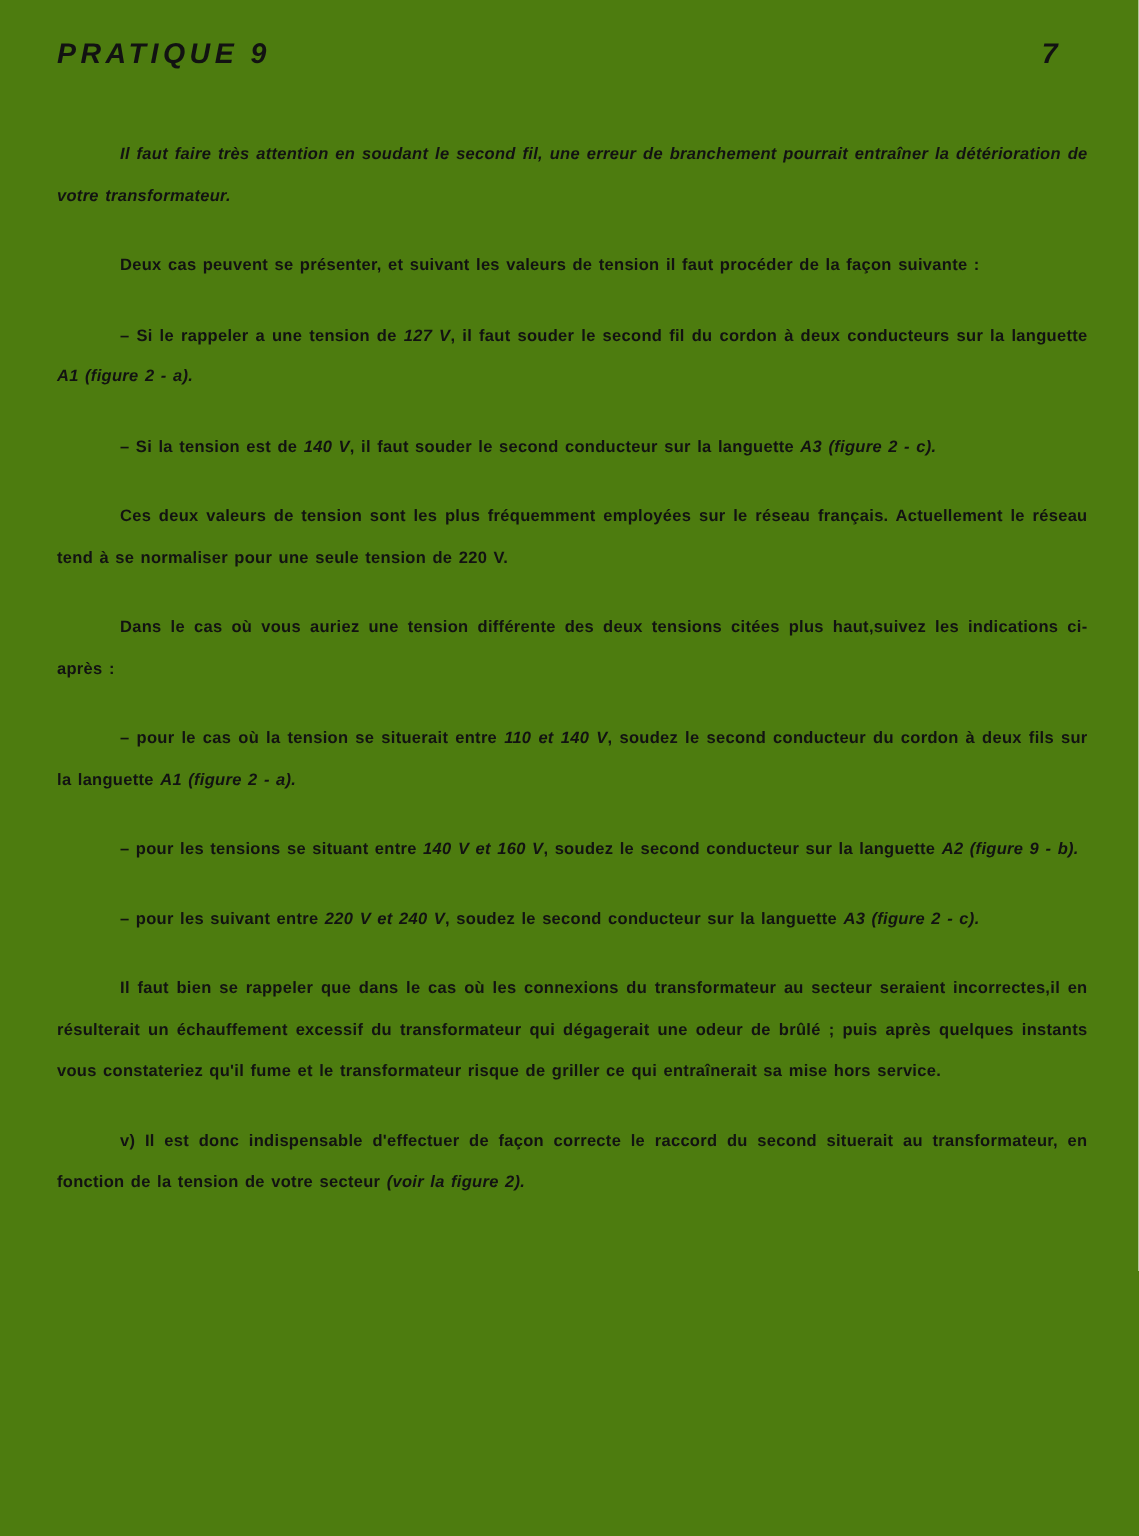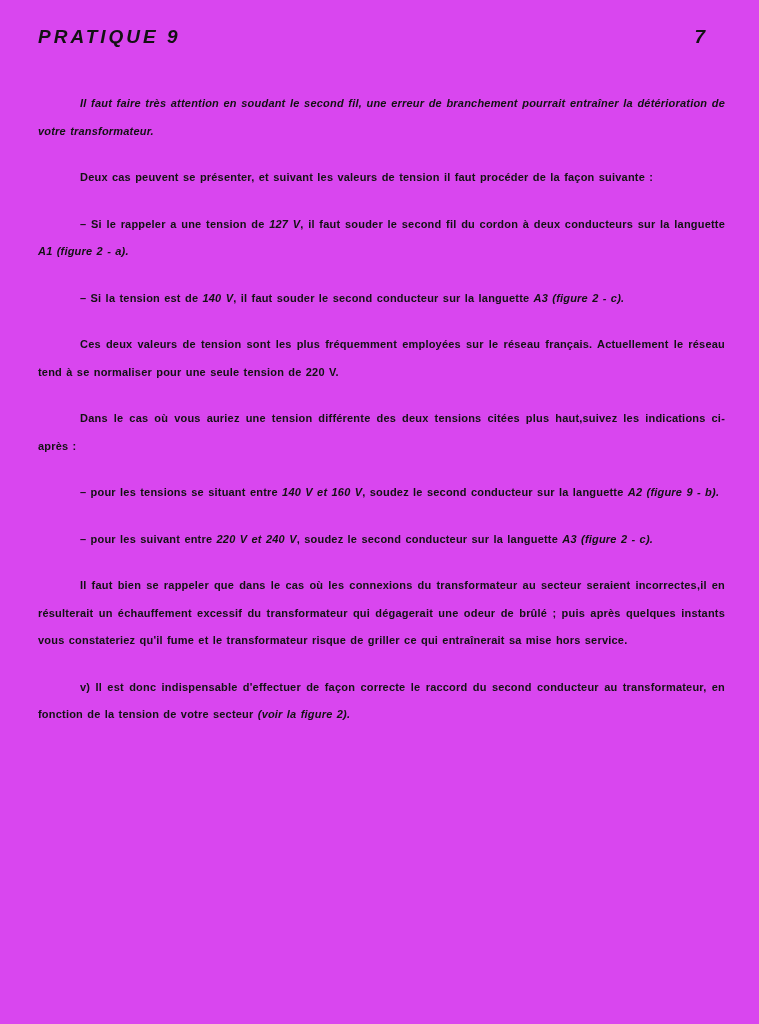--- a/index.html
+++ b/index.html
@@ -5,21 +5,21 @@
   html, body {
     margin: 0;
     padding: 0;
     background: #ffffff;
   }
   .page {
     position: relative;
     width: 759px;
     height: 1024px;
     box-sizing: border-box;
-    background: #d946ef;
+    background: #4d7c0f;
     color: #121212;
     font-family: "Liberation Sans", sans-serif;
     font-weight: 700;
     padding: 26px 34px 0 38px;
     overflow: hidden;
   }
   .page-header {
     display: flex;
     justify-content: space-between;
     align-items: baseline;
@@ -58,18 +58,19 @@
     <span class="page-title">PRATIQUE 9</span>
     <span class="page-number">7</span>
   </div>
   <div class="body-text">
       <p class="all-italic"><span class="it">Il faut faire très attention en soudant le second fil, une erreur de branchement pourrait entraîner la détérioration de votre transformateur.</span></p>
       <p><span>Deux cas peuvent se présenter, et suivant les valeurs de tension il faut procéder de la façon suivante :</span></p>
       <p><span>– Si le rappeler a une tension de </span><span class="it">127 V</span><span>, il faut souder le second fil du cordon à deux conducteurs sur la languette </span><span class="it">A1 (figure 2 - a).</span></p>
       <p><span>– Si la tension est de </span><span class="it">140 V</span><span>, il faut souder le second conducteur sur la languette </span><span class="it">A3 (figure 2 - c).</span></p>
       <p><span>Ces deux valeurs de tension sont les plus fréquemment employées sur le réseau français. Actuellement le réseau tend à se normaliser pour une seule tension de 220 V.</span></p>
       <p><span>Dans le cas où vous auriez une tension différente des deux tensions citées plus haut,suivez les indications ci-après :</span></p>
+      <p><span>– pour le cas où la tension se situerait entre </span><span class="it">110 et 140 V</span><span>, soudez le second conducteur du cordon à deux fils sur la languette </span><span class="it">A1 (figure 2 - a).</span></p>
       <p><span>– pour les tensions se situant entre </span><span class="it">140 V et 160 V</span><span>, soudez le second conducteur sur la languette </span><span class="it">A2 (figure 9 - b).</span></p>
       <p><span>– pour les suivant entre </span><span class="it">220 V et 240 V</span><span>, soudez le second conducteur sur la languette </span><span class="it">A3 (figure 2 - c).</span></p>
       <p><span>Il faut bien se rappeler que dans le cas où les connexions du transformateur au secteur seraient incorrectes,il en résulterait un échauffement excessif du transformateur qui dégagerait une odeur de brûlé ; puis après quelques instants vous constateriez qu'il fume et le transformateur risque de griller ce qui entraînerait sa mise hors service.</span></p>
-      <p><span>v) Il est donc indispensable d'effectuer de façon correcte le raccord du second conducteur au transformateur, en fonction de la tension de votre secteur </span><span class="it">(voir la figure 2).</span></p>
+      <p><span>v) Il est donc indispensable d'effectuer de façon correcte le raccord du second situerait au transformateur, en fonction de la tension de votre secteur </span><span class="it">(voir la figure 2).</span></p>
     </div>
 </div>
 
 </body></html>

